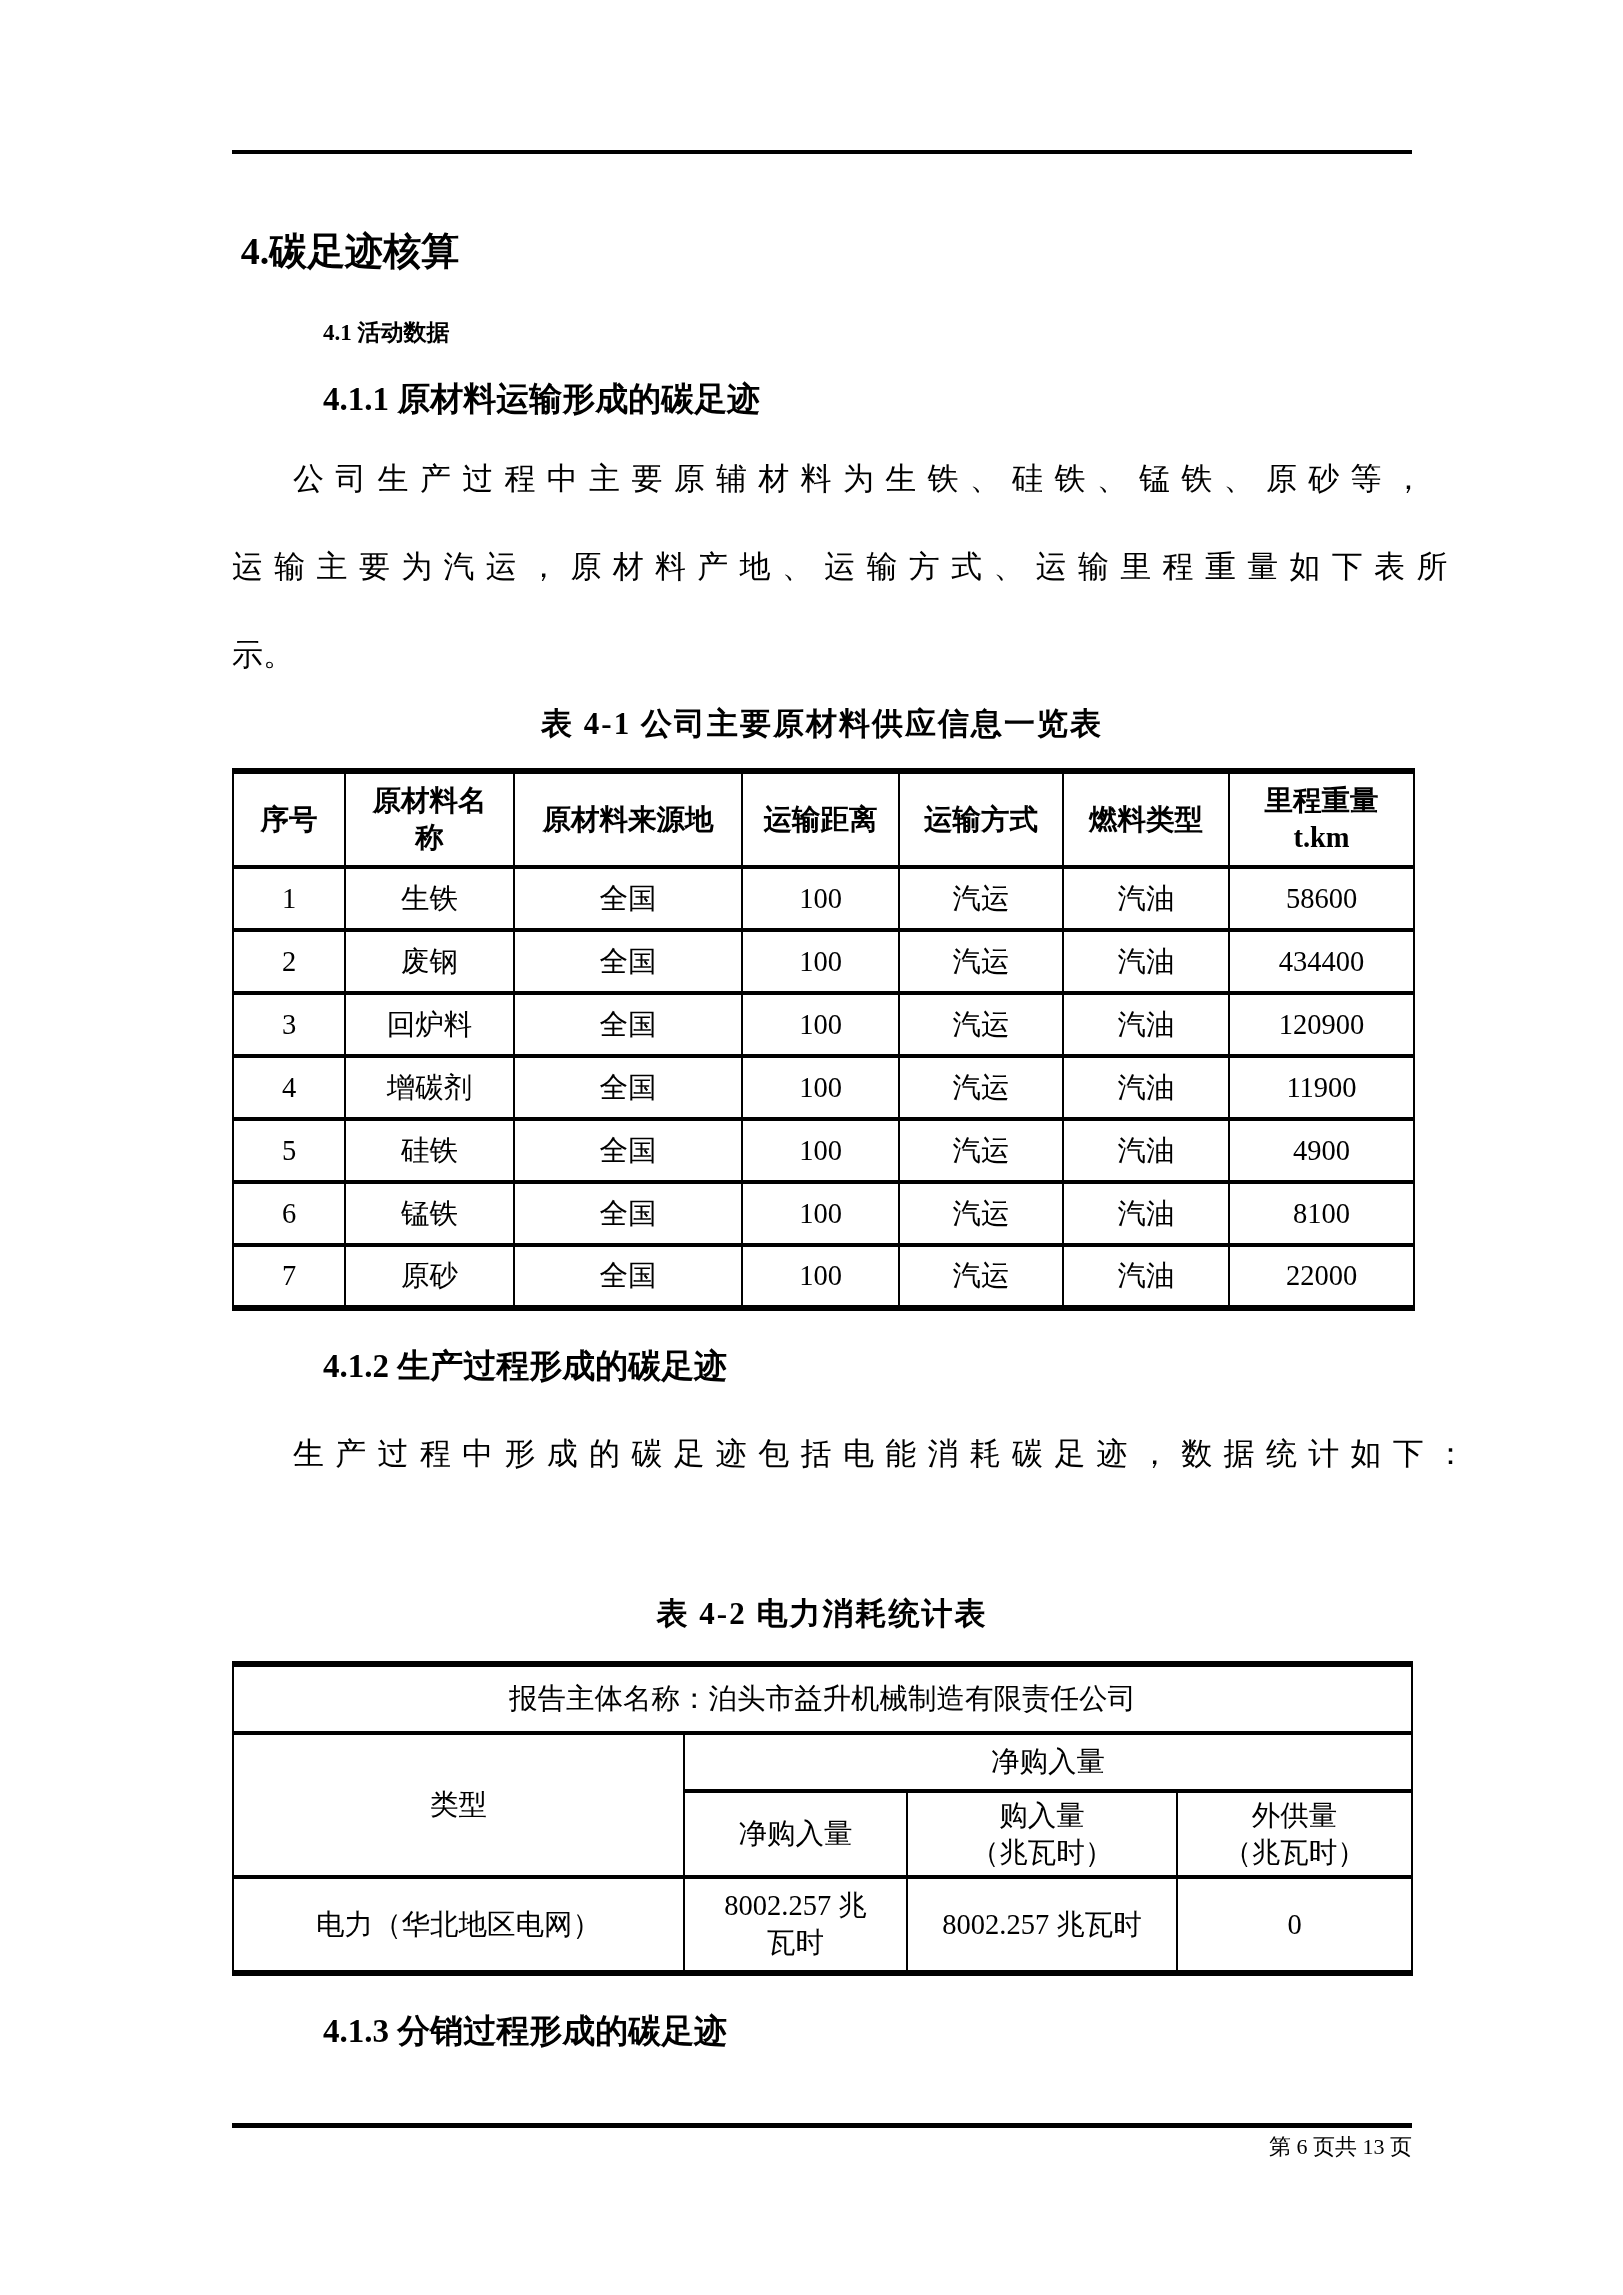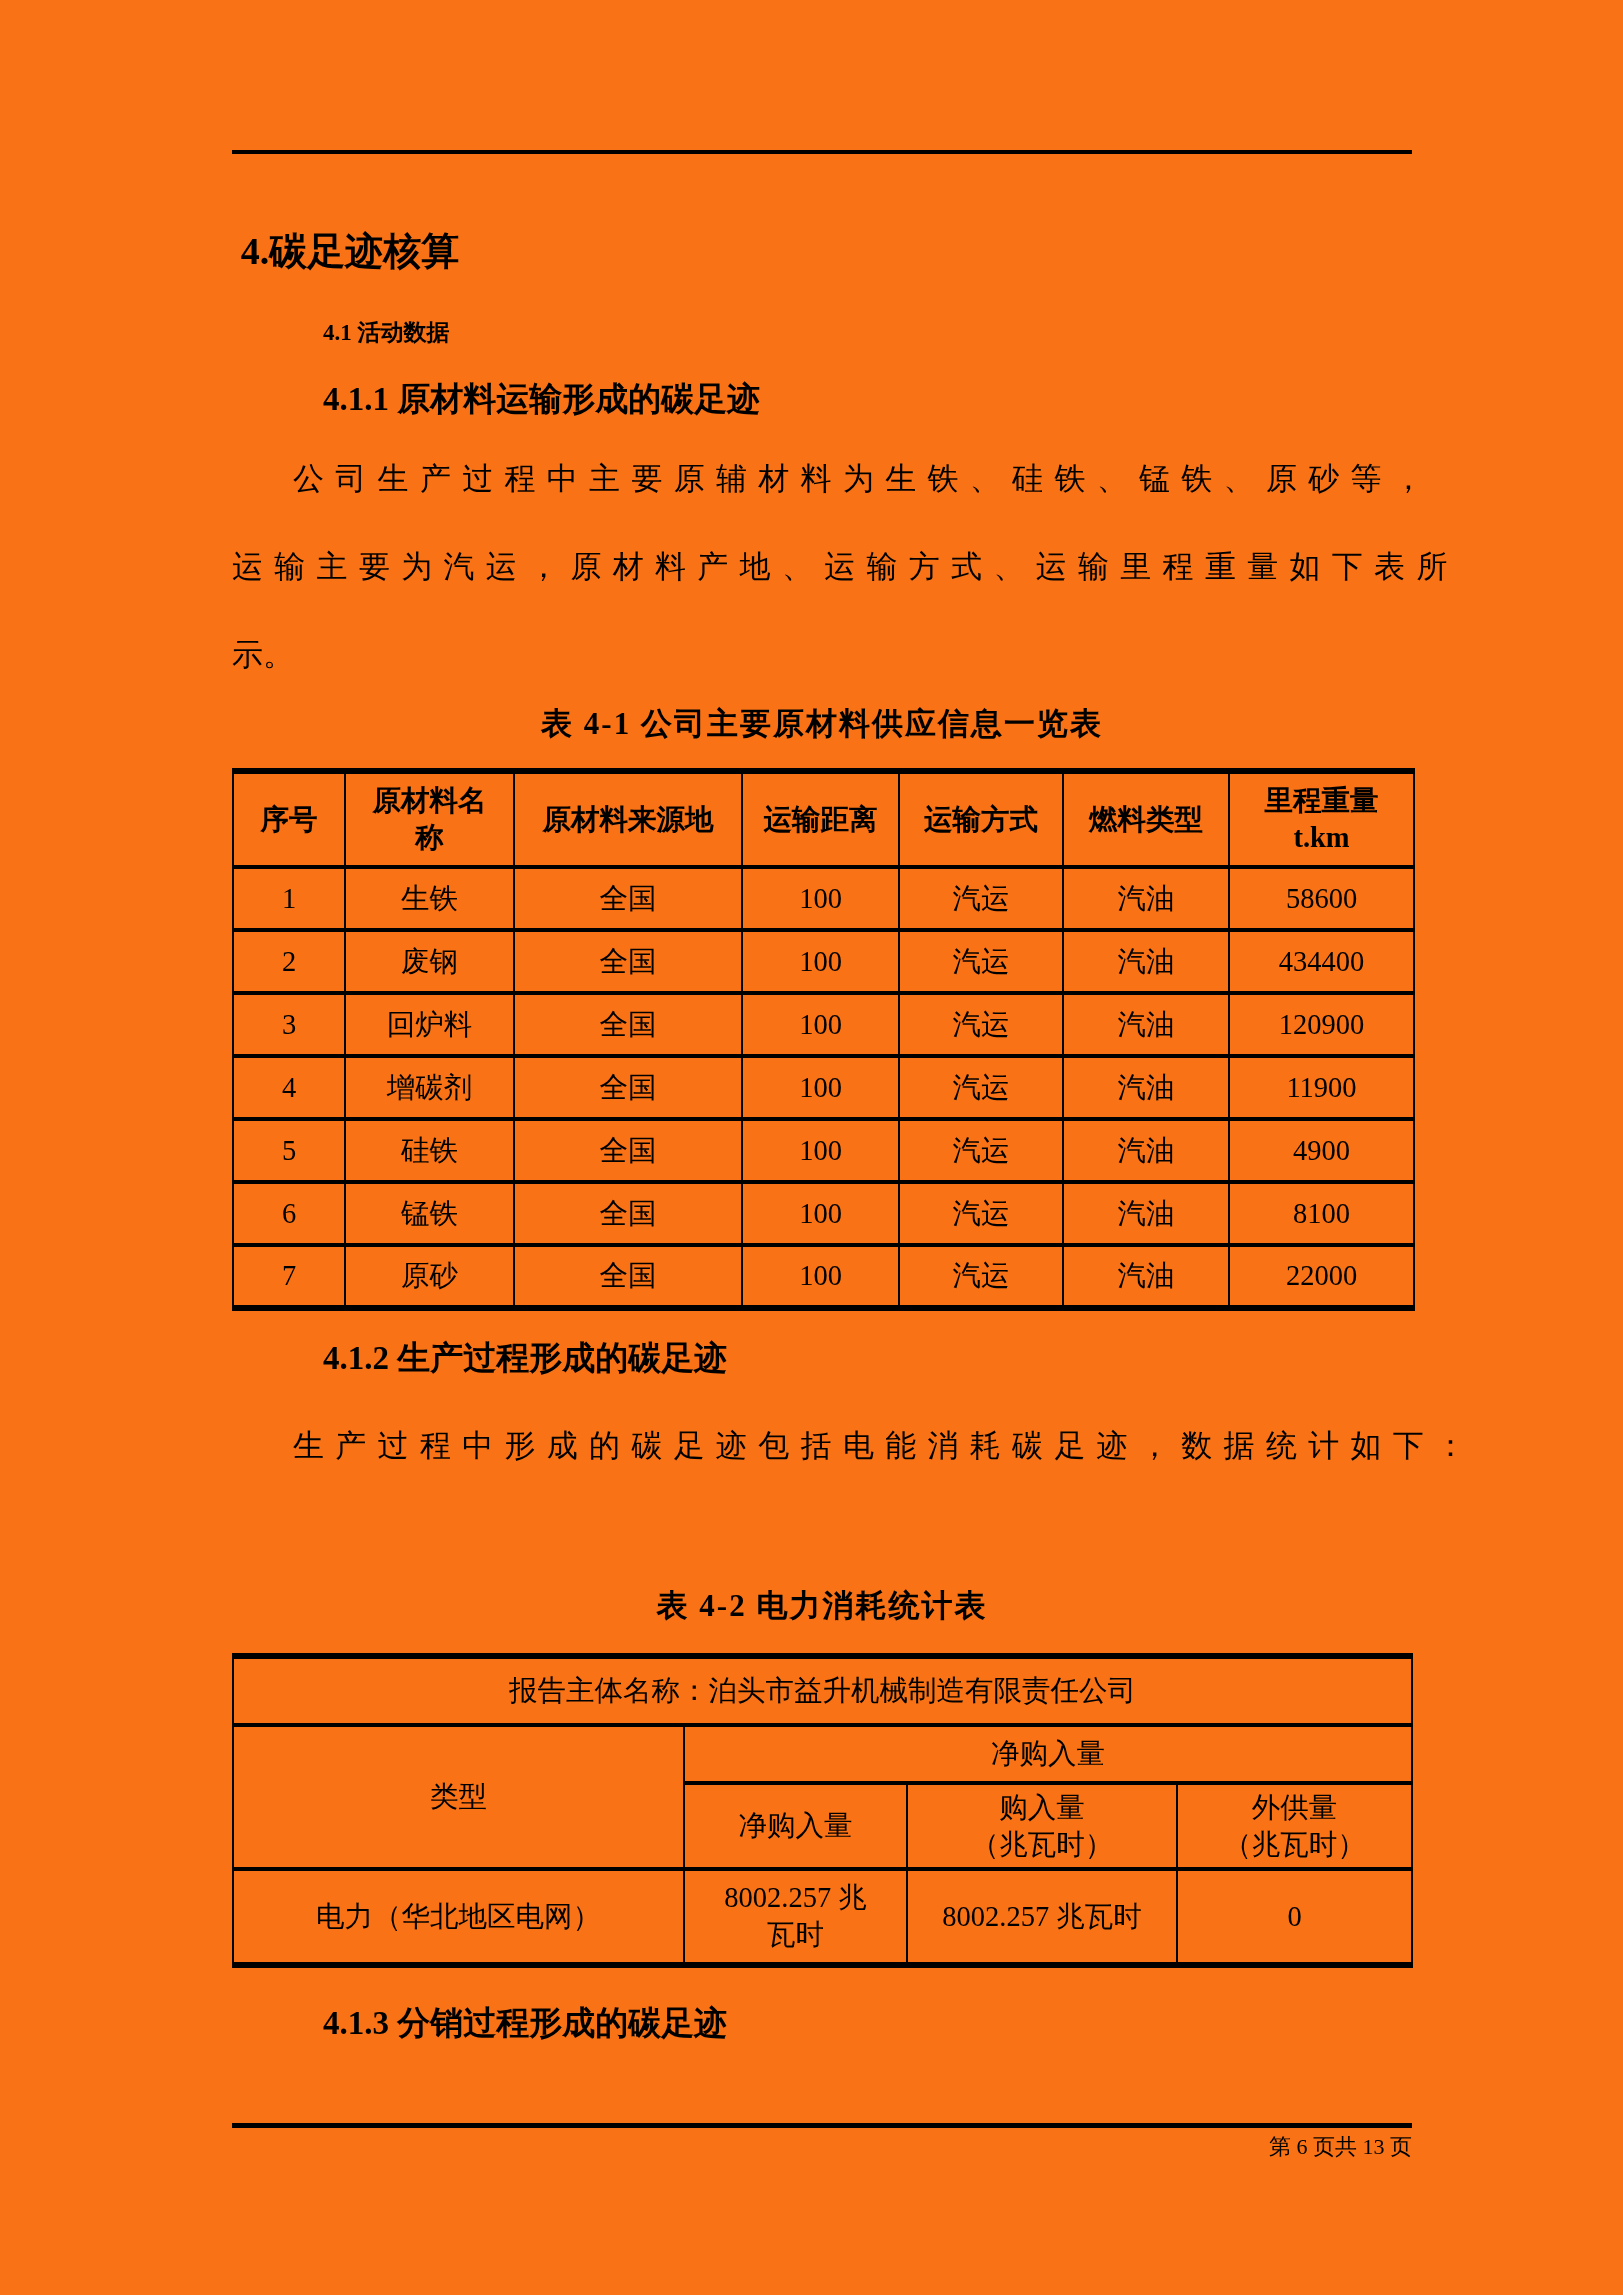--- a/index.html
+++ b/index.html
@@ -1,30 +1,30 @@
 <!DOCTYPE html>
 <html style="font-size:7.9px"><head>
 <meta charset="utf-8">
 <style>
   * { margin:0; padding:0; box-sizing:border-box; }
   html,body { background:#888; }
   body { width:1623px; }
   .page {
-    position:relative; width:1623px; height:2295px; background:#f97316;
+    position:relative; width:1623px; height:2295px; background:#ffffff;
     font-family:"Liberation Serif","DejaVu Serif",serif; color:#000;
     overflow:hidden;
   }
   .header-rule {
     position:absolute; top:150px; left:232px; right:211px; height:4.4px; background:#000;
   }
   .content { position:absolute; top:0; left:232px; right:211px; }
   h1 { margin:227px 0 0 8.8px; font-size:38px; font-weight:bold; line-height:1.3; }
   h2 { margin:42px 0 0 91px; font-size:23px; font-weight:bold; line-height:1.3; }
   h3 { margin:30px 0 0 91px; font-size:33px; font-weight:bold; line-height:1.3; }
-  h3.sec412 { margin-top:26px; }
+  h3.sec412 { margin-top:34px; }
   h3.sec413 { margin-top:34px; }
   .body-line {
     font-size:31px; line-height:88px; letter-spacing:11.3px; white-space:nowrap;
   }
   .para1 { margin-top:13.7px; }
   .indent { text-indent:61px; }
   .no-spacing { letter-spacing:0; }
   .para2 { margin-top:22px; }
   .caption {
     text-align:center; font-weight:bold; font-size:31px; letter-spacing:2px;

